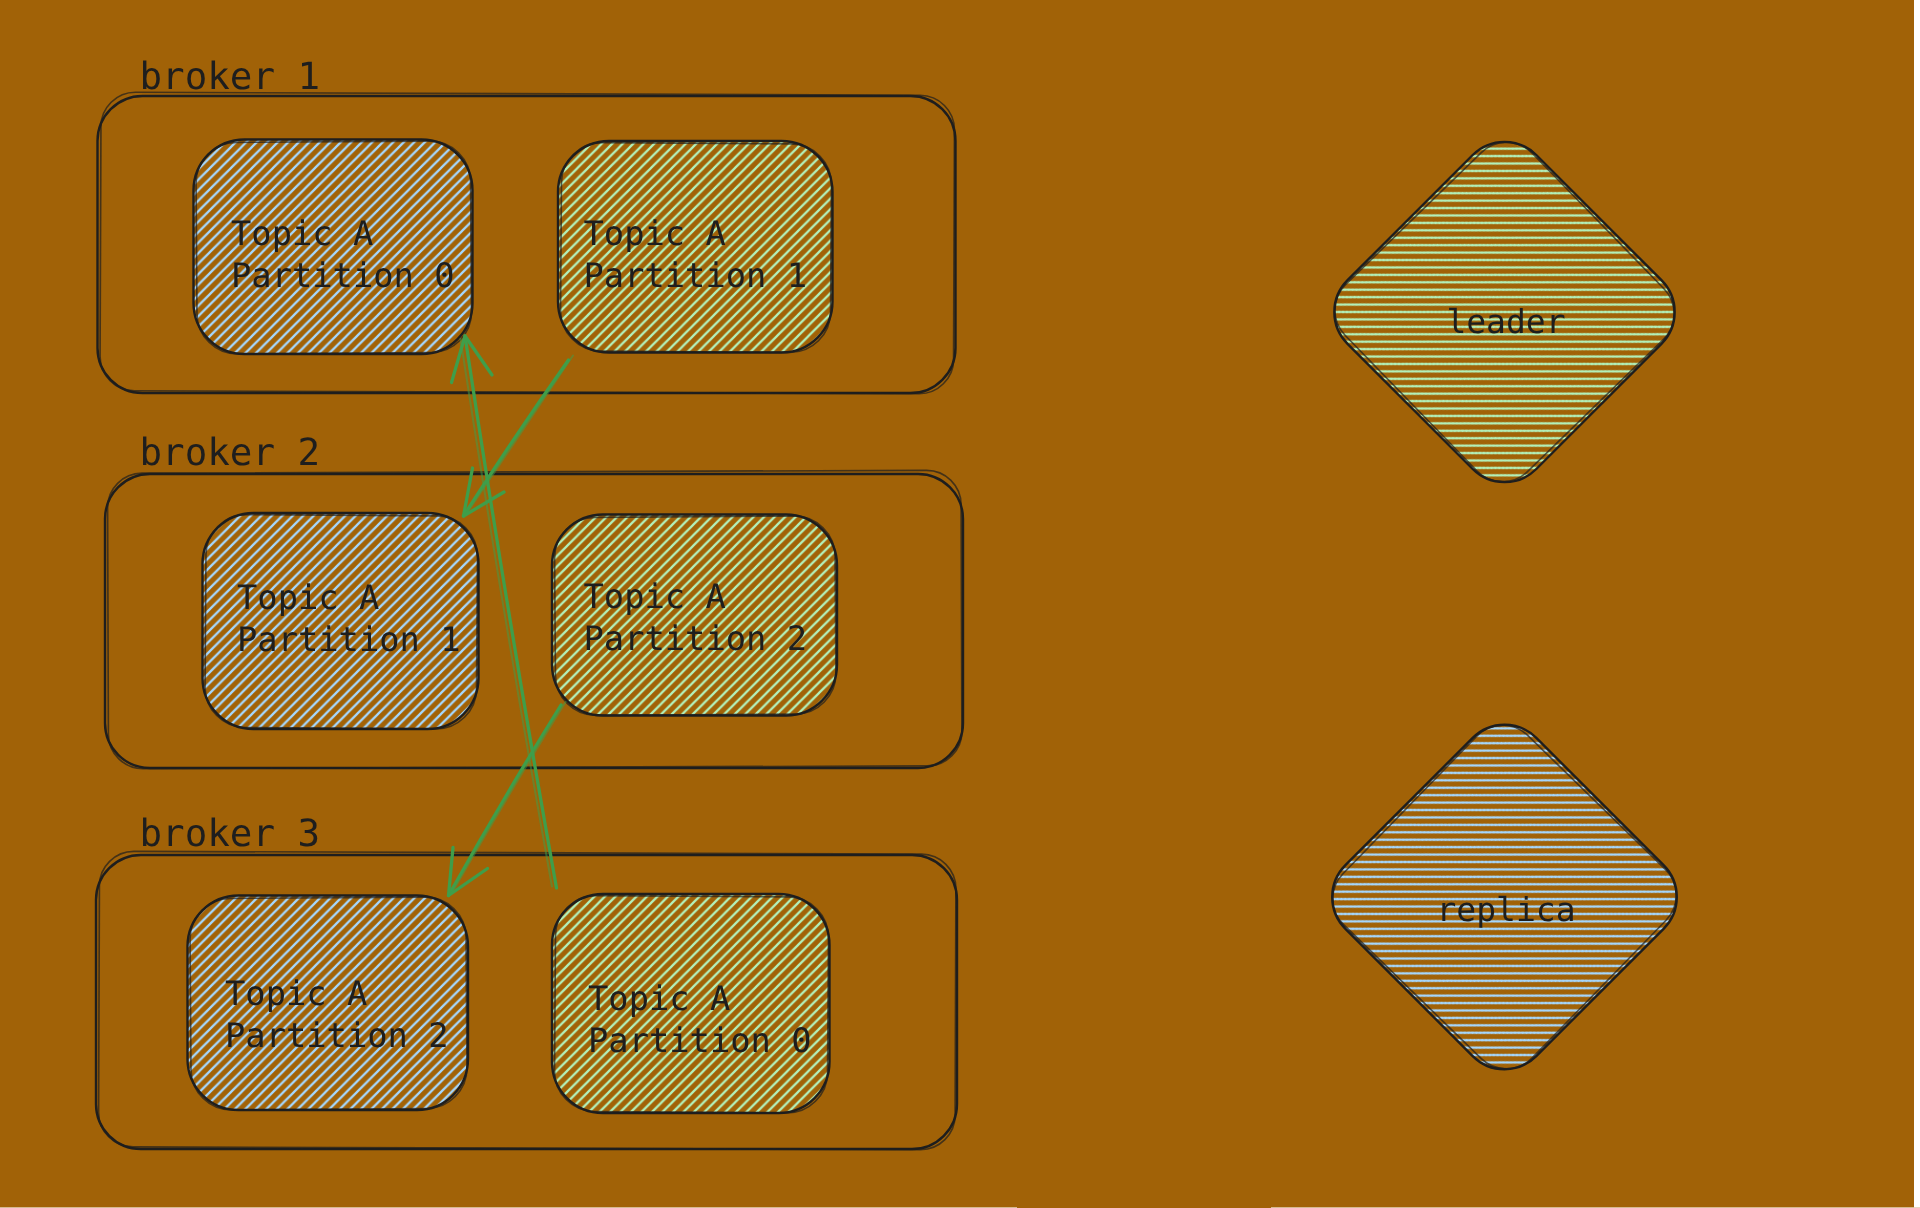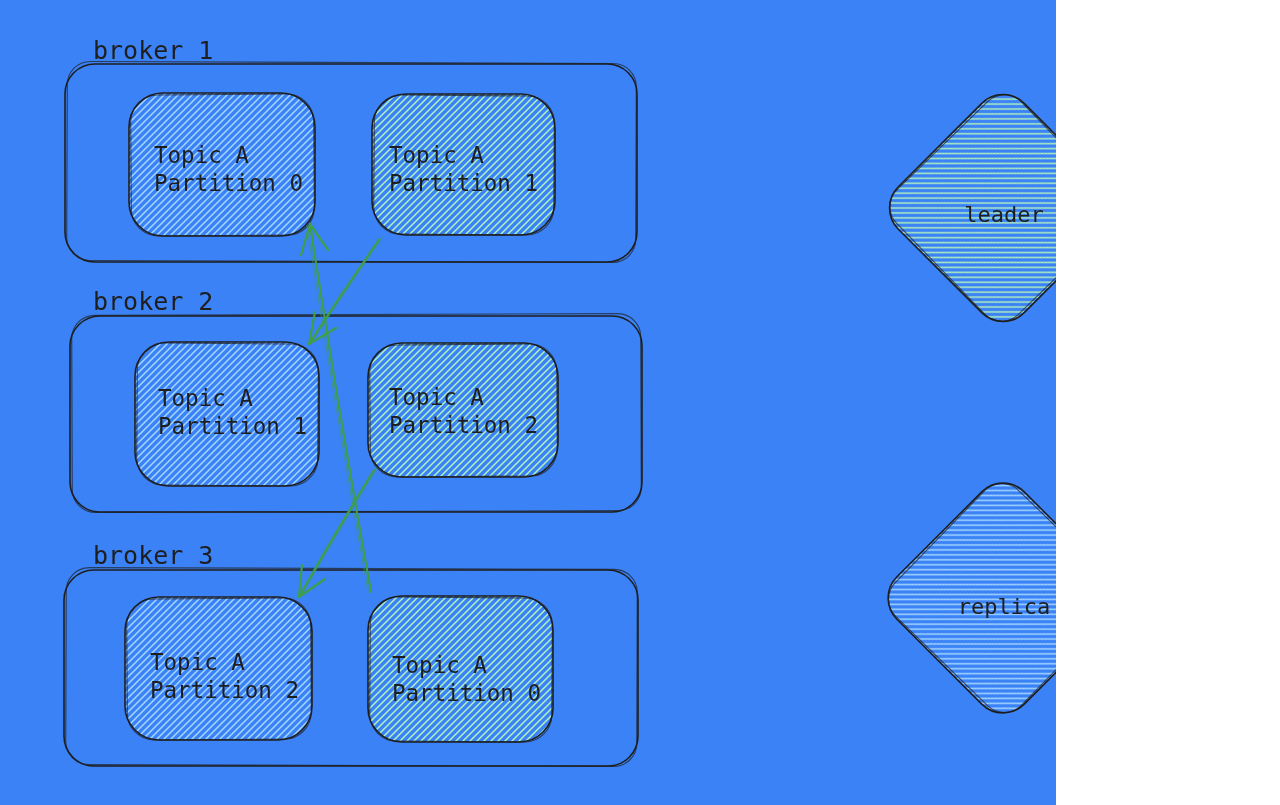--- a/index.html
+++ b/index.html
@@ -1,20 +1,20 @@
 <!DOCTYPE html>
 <html><head>
 <meta charset="utf-8">
 <style>
   html, body { margin: 0; padding: 0; background: #ffffff; }
   .canvas {
     position: relative;
-    width: 1056px;
+    width: 1276px;
     height: 805px;
-    background: #3b82f6;
+    background: #a16207;
     overflow: hidden;
     font-family: "DejaVu Sans Mono", monospace;
   }
   svg { display: block; }
   .box-ink  { fill: none; stroke-width: 1.6; }
   .part-ink { stroke-width: 1.6; }
   .ink2     { fill: none; opacity: 0.7; stroke-width: 1.1; }
   .t {
     font-family: "DejaVu Sans Mono", monospace;
     font-size: 22.5px;

